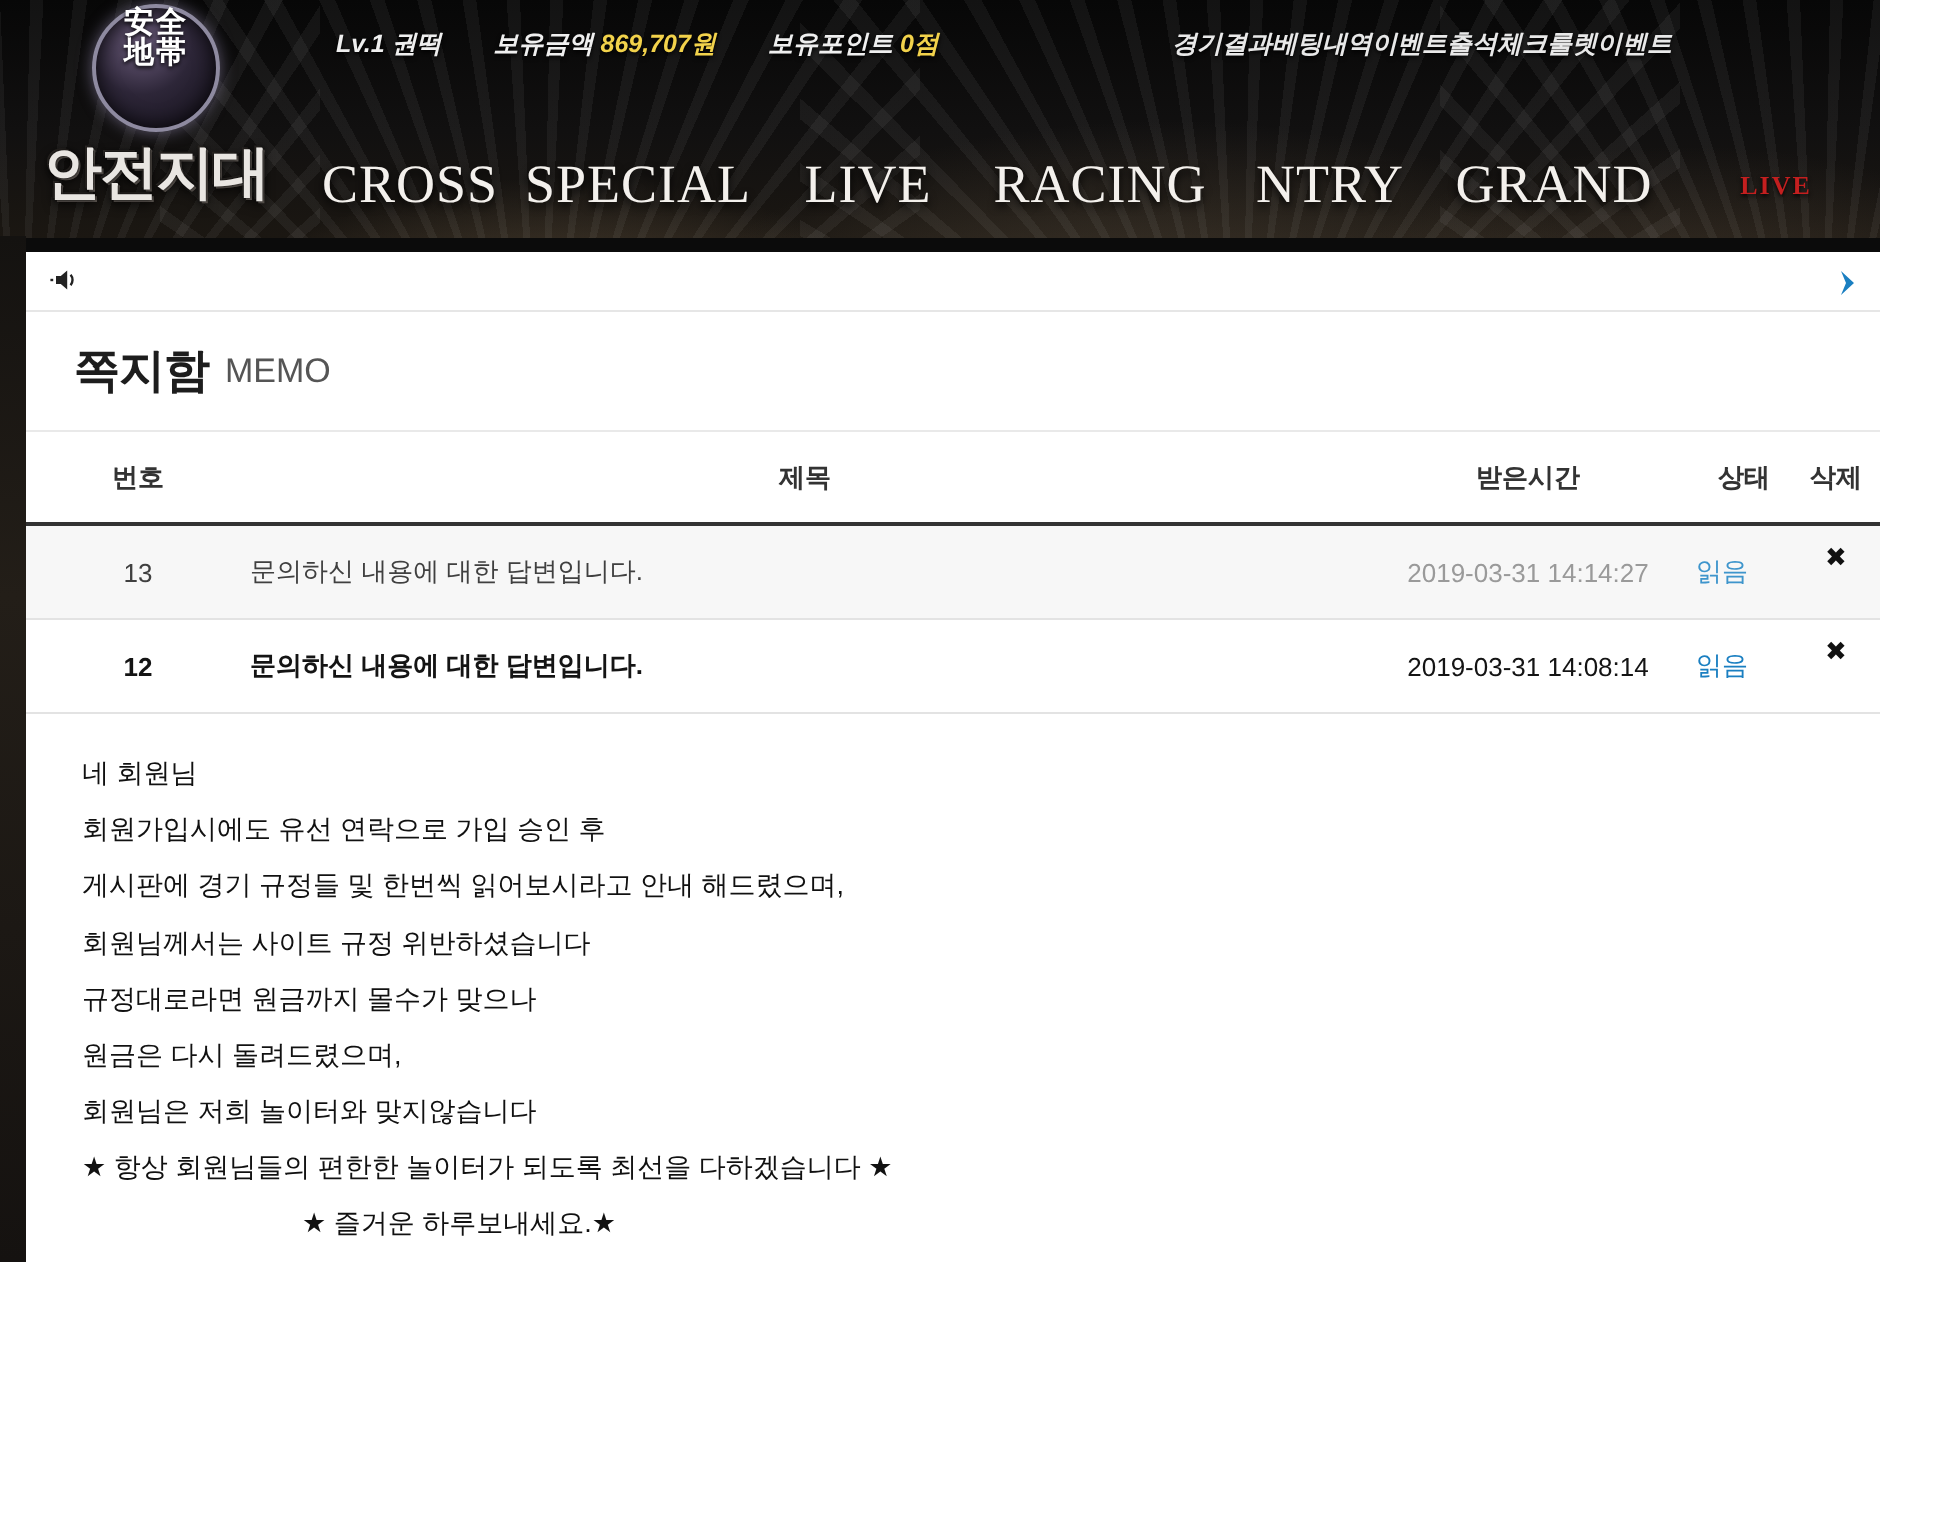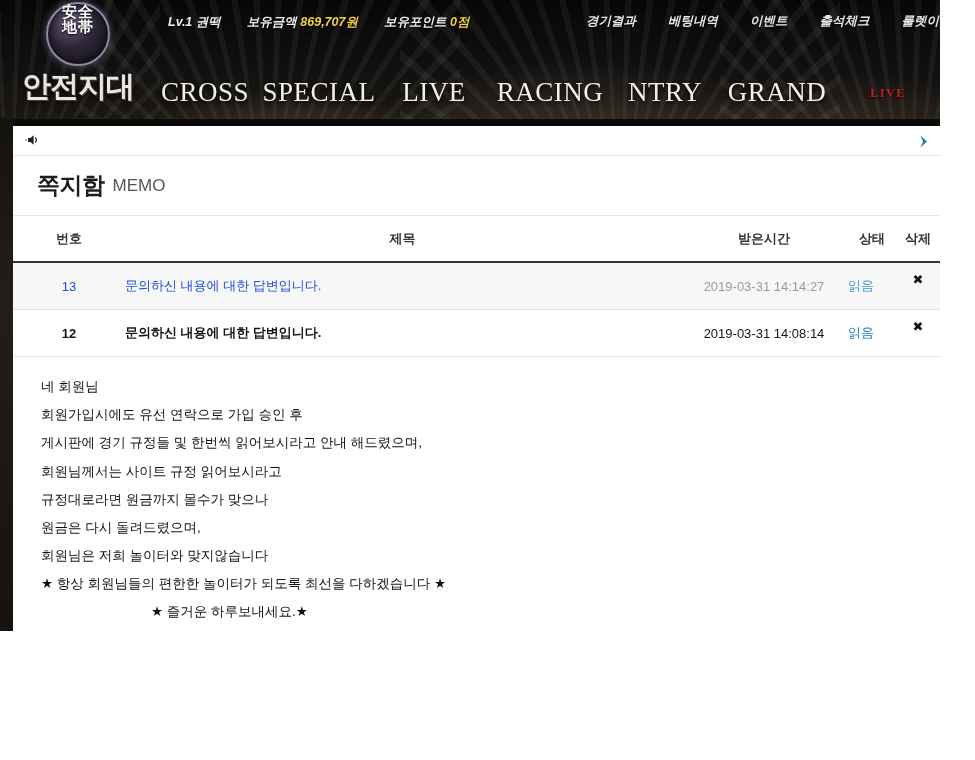--- a/index.html
+++ b/index.html
@@ -72,21 +72,21 @@
   
   #userbar { position:absolute; left:168px; top:13px; height:18px;
              display:flex; align-items:center; gap:26px;
              font-size:12.5px; font-style:italic; font-weight:bold; color:#efefef;
              text-shadow:0 1px 2px #000; white-space:nowrap; }
   #userbar .amt { color:#f2d24b; }
   #userbar .lbl { color:#efefef; }
 
   
   #topnav { position:absolute; left:586px; top:13px; height:18px;
-            display:flex; gap:32px;
+            display:flex; align-items:center; 
             font-size:12.5px; font-style:italic; font-weight:bold; color:#e8e8e8;
             text-shadow:0 1px 2px #000; white-space:nowrap; }
 
   
   #mainnav { position:absolute; left:150px; top:62px; width:790px; height:60px;
              display:flex; align-items:center; white-space:nowrap; }
   #mainnav .item { position:relative; flex:0 0 auto; text-align:center; }
   #mainnav .item .cap {
     font-family:"Liberation Serif","DejaVu Serif",serif;
     font-size:27px; color:#f3f0ec; letter-spacing:.5px;
@@ -131,21 +131,21 @@
   #memo-table td { font-size:13px; padding:14px 0; border-bottom:1px solid #e3e3e3; }
   .col-no    { width:112px; text-align:center; }
   .col-title { width:555px; text-align:left; }
   .col-time  { width:168px; text-align:center; }
   .col-state { width:48px;  }
   .col-del   { width:44px;  text-align:center; }
   #memo-table td.col-title { padding-left:0; }
 
   tr.row-read { background:#f7f7f7; }
   tr.row-read td { color:#9a9a9a; }
-  tr.row-read td.col-title, tr.row-read td.col-no { color:#1d4ed8; }
+  tr.row-read td.col-title, tr.row-read td.col-no { color:#404040; }
   tr.row-unread td { color:#141414; }
   tr.row-unread td.col-title, tr.row-unread td.col-no { font-weight:bold; color:#141414; }
   td.col-state .state-link { color:#1a7fc1; text-decoration:none; cursor:pointer; }
   td.col-del .del-x { display:inline-block; font-size:13px; color:#111; cursor:pointer;
                       position:relative; top:-7px; }
   tr.row-read td.col-state .state-link { color:#3e95cc; }
 
   
   #memo-body { padding:16px 0 10px 28px; }
   #memo-body p { font-size:13.5px; color:#111; line-height:1.05; padding:7px 0; }
@@ -271,21 +271,21 @@
             <span class="del-x">✖</span>
           </td>
         </tr>
       </tbody>
     </table>
 
     <div id="memo-body">
       <p>네 회원님</p>
       <p>회원가입시에도 유선 연락으로 가입 승인 후</p>
       <p>게시판에 경기 규정들 및 한번씩 읽어보시라고 안내 해드렸으며,</p>
-      <p>회원님께서는 사이트 규정 읽어보시라고</p>
+      <p>회원님께서는 사이트 규정 위반하셨습니다</p>
       <p>규정대로라면 원금까지 몰수가 맞으나</p>
       <p>원금은 다시 돌려드렸으며,</p>
       <p>회원님은 저희 놀이터와 맞지않습니다</p>
       <p>★ 항상 회원님들의 편한한 놀이터가 되도록 최선을 다하겠습니다 ★</p>
       <p class="centered">★ 즐거운 하루보내세요.★</p>
     </div>
 
   </div>
 </div>
 

